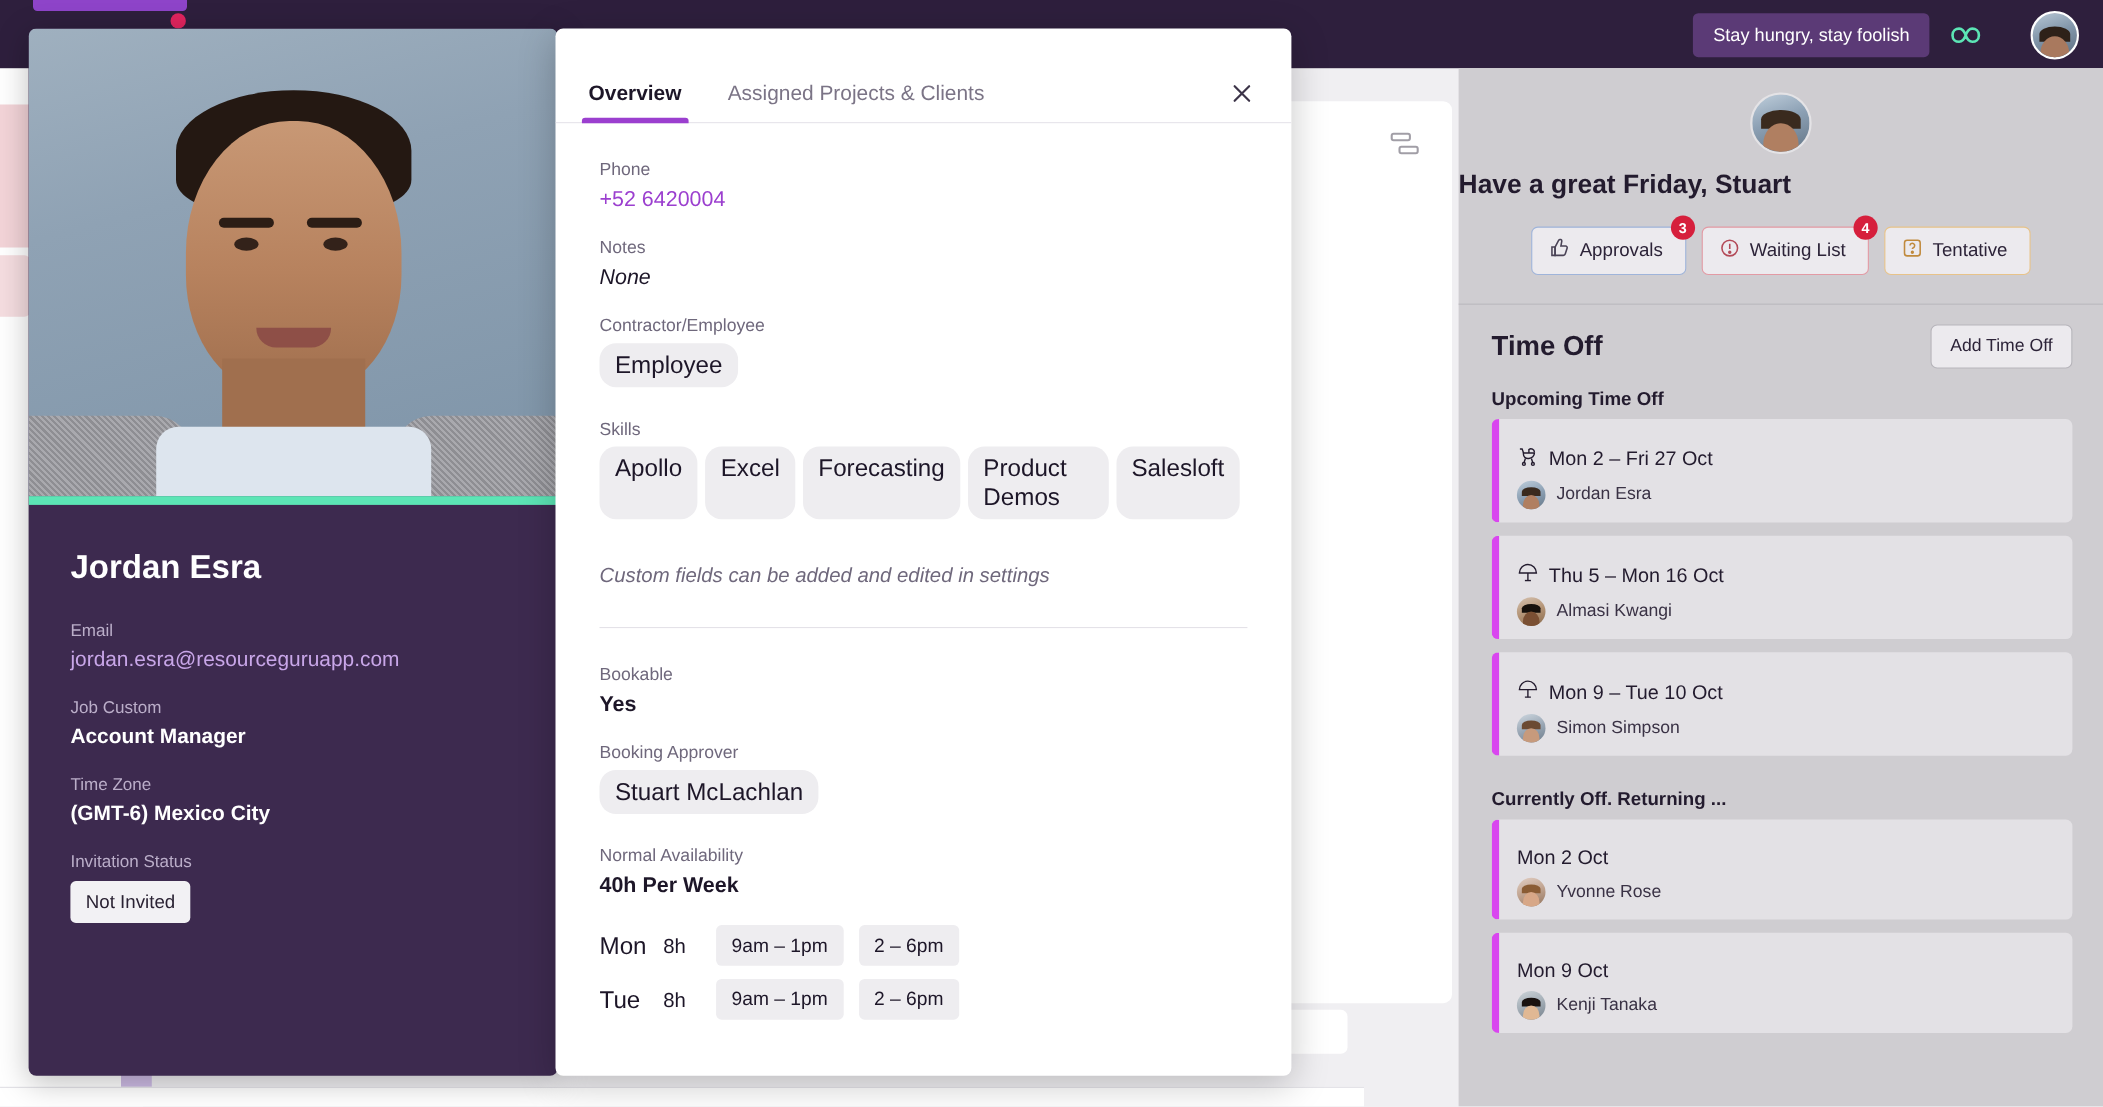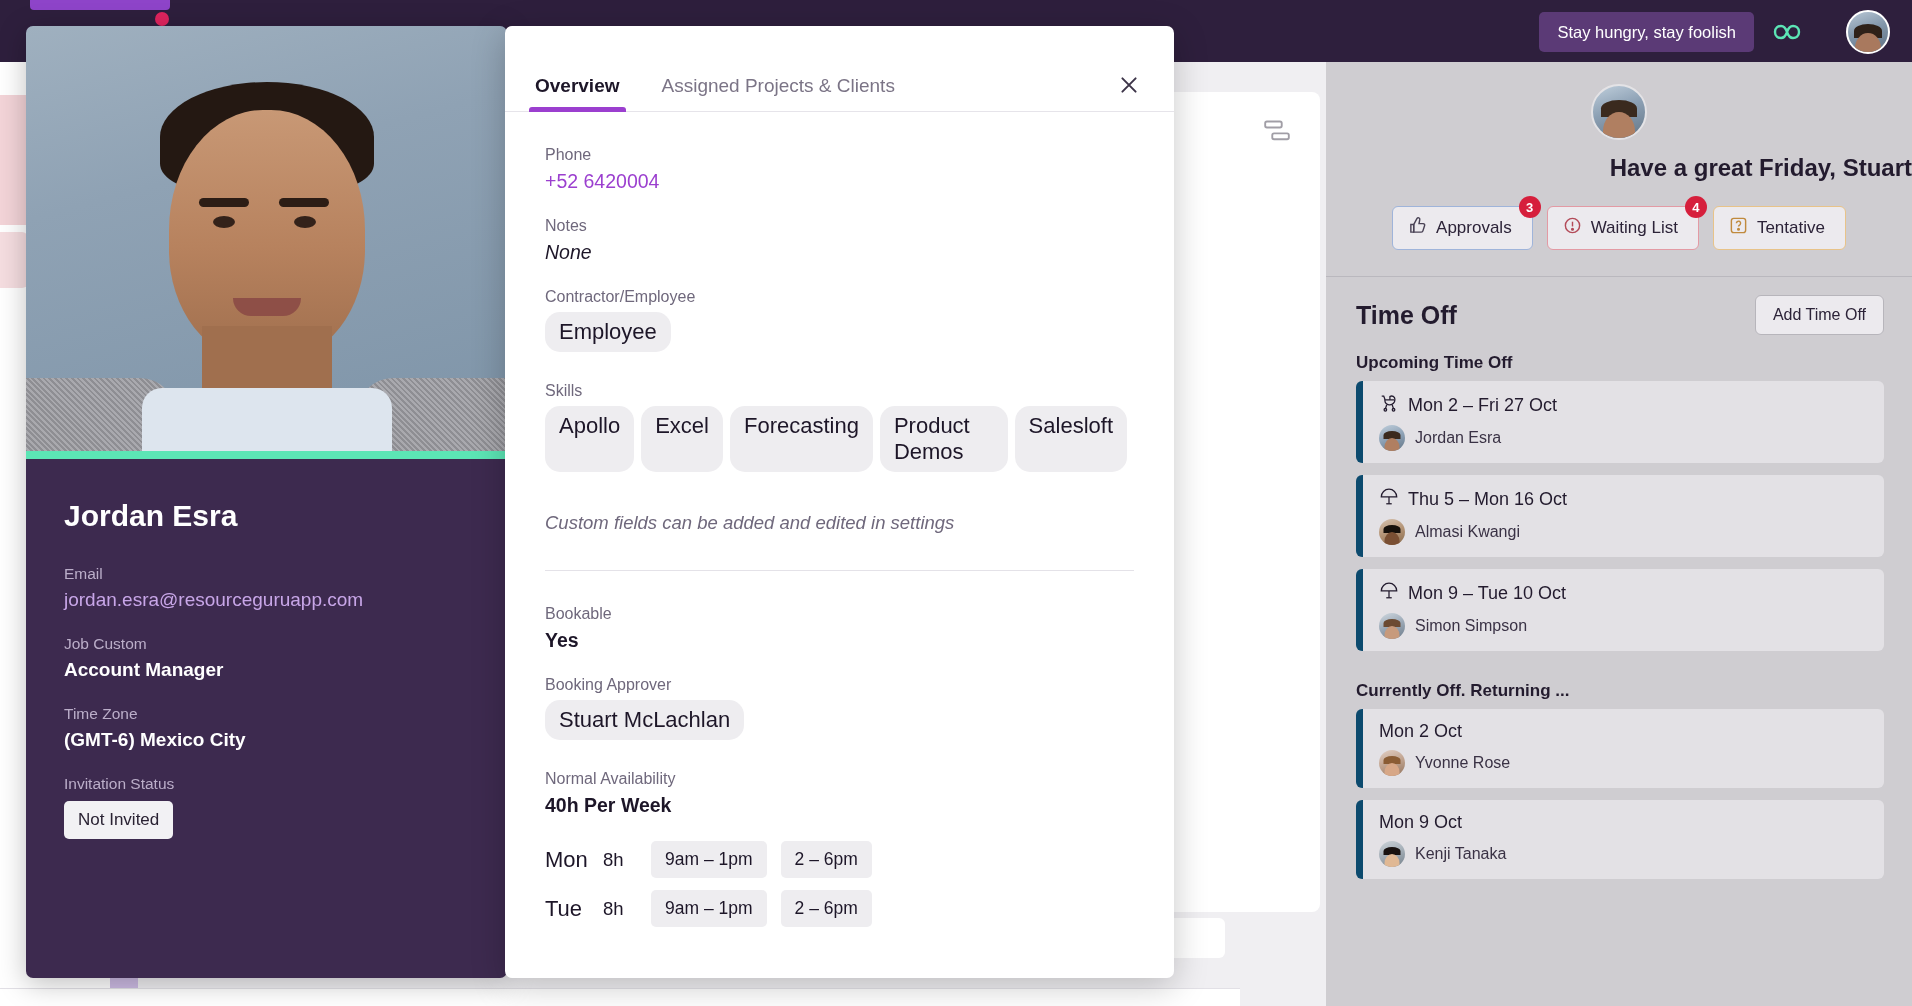--- a/index.html
+++ b/index.html
@@ -82,21 +82,21 @@
     position: absolute; left: 1155px; top: 918px; width: 70px; height: 40px;
     background: #ffffff; border-radius: 6px;
   }
 
   
   .right-panel {
     position: absolute; right: 0; top: 62px; width: 586px; height: 944px;
     background: #cfcdd1;
     padding: 0;
   }
-  .greet-block { padding: 22px 0 0 0; text-align: right; }
+  .greet-block { padding: 22px 0 0 0; text-align: left; }
   .greet-avatar {
     width: 56px; height: 56px; border-radius: 50%; margin: 0 auto;
     position: relative; overflow: hidden;
     background: linear-gradient(160deg,#c0cfdc 0%,#8ca0b4 45%,#647687 100%);
     border: 2px solid #e4e3e6;
   }
   .greet-avatar .face {
     position: absolute; left: 50%; top: 50%; transform: translateX(-50%);
     width: 32px; height: 38px; border-radius: 50% 50% 42% 42%; background: #b07f61;
   }
@@ -134,21 +134,21 @@
   .add-timeoff-btn {
     background: #eceaee; border: 1px solid #b7b5bb; border-radius: 6px;
     padding: 10px 17px; font-size: 16px; color: #2c2338; cursor: pointer;
     font-family: "Liberation Sans", sans-serif;
   }
   .section-label {
     padding: 18px 30px 8px 30px; font-size: 17px; font-weight: bold; color: #231b2e;
   }
   .to-card {
     margin: 0 28px 12px 30px; background: #e3e1e5; border-radius: 6px;
-    border-left: 7px solid #0c4a6e; padding: 12px 14px 12px 16px;
+    border-left: 7px solid #d946ef; padding: 24px 14px 12px 16px;
   }
   .to-date {
     display: flex; align-items: center; gap: 9px;
     font-size: 18px; color: #231b2e;
   }
   .to-person {
     display: flex; align-items: center; gap: 10px; margin-top: 8px;
     font-size: 16px; color: #3a3245;
   }
   .mini-av {

